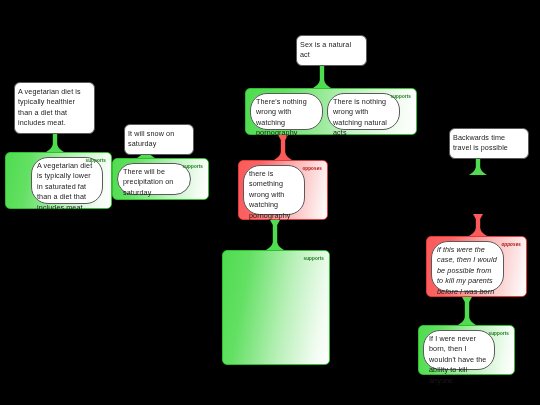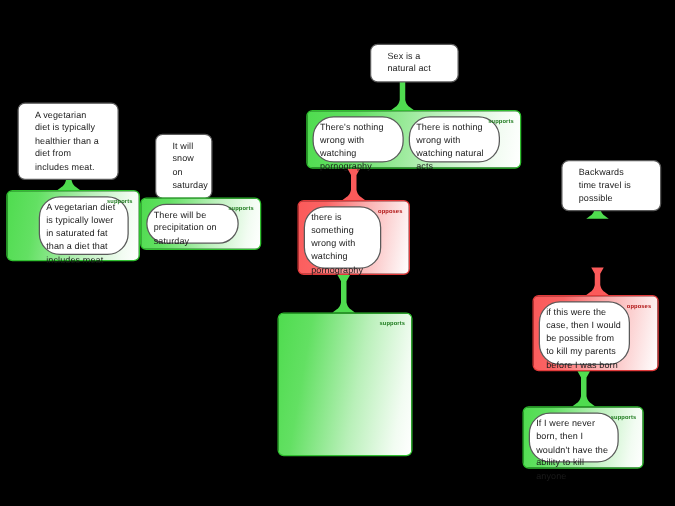--- a/index.html
+++ b/index.html
@@ -24,21 +24,21 @@
   
   .claim {
     position: absolute;
     box-sizing: border-box;
     background: #ffffff;
     border: 1px solid #5a5a5a;
     border-radius: 6px;
     color: #1a1a1a;
     font-size: 7.2px;
     line-height: 10.4px;
-    padding: 4px 13px;
+    padding: 4px 3px;
     letter-spacing: 0.1px;
   }
 
   
   .frame {
     position: absolute;
     box-sizing: border-box;
     border-radius: 5px;
     padding: 4px;
     display: flex;
@@ -90,45 +90,45 @@
     <svg width="540" height="405" class="conn" style="left: 0px; top: 0px;">
       <path d="M 50 127 L 60 127 L 57.2 132 L 57.2 144 C 58.2 149 61 149.5 64 152 L 46 152 C 49 149.5 51.8 149 52.8 144 L 52.8 132 Z" fill="#4fdc4f"></path>
       <path d="M 141 133 L 151 133 L 148.2 138 L 148.2 150 C 149.2 155 152 155.5 155 158 L 137 158 C 140 155.5 142.8 155 143.8 150 L 143.8 138 Z" fill="#4fdc4f"></path>
       <path d="M 317 57 L 327 57 L 324.2 62 L 324.2 80 C 325.2 85 328 85.5 331 88 L 313 88 C 316 85.5 318.8 85 319.8 80 L 319.8 62 Z" fill="#4fdc4f"></path>
       <path d="M 278 135 L 288 135 L 285.2 140 L 285.2 152 C 286.2 157 289 157.5 292 160 L 274 160 C 277 157.5 279.8 157 280.8 152 L 280.8 140 Z" fill="#fb5a5a"></path>
       <path d="M 270 220 L 280 220 L 277.2 225 L 277.2 242 C 278.2 247 281 247.5 284 250 L 266 250 C 269 247.5 271.8 247 272.8 242 L 272.8 225 Z" fill="#4fdc4f"></path>
       <path d="M 473 144 L 483 144 L 480.2 149 L 480.2 167 C 481.2 172 484 172.5 487 175 L 469 175 C 472 172.5 474.8 172 475.8 167 L 475.8 149 Z" fill="#4fdc4f"></path>
       <path d="M 473 214 L 483 214 L 480.2 219 L 480.2 228 C 481.2 233 484 233.5 487 236 L 469 236 C 472 233.5 474.8 233 475.8 228 L 475.8 219 Z" fill="#fb5a5a"></path>
       <path d="M 462 297 L 472 297 L 469.2 302 L 469.2 317 C 470.2 322 473 322.5 476 325 L 458 325 C 461 322.5 463.8 322 464.8 317 L 464.8 302 Z" fill="#4fdc4f"></path>
     </svg>
-    <div class="claim" style="left: 14px; top: 82px; width: 81px; min-height: 45px;">A vegetarian diet is typically healthier than a diet from includes meat.</div>
+    <div class="claim" style="left: 14px; top: 82px; width: 81px; min-height: 45px;">A vegetarian diet is typically healthier than a diet that includes meat.</div>
     <div class="frame supports" style="left: 5px; top: 152px; width: 107px; height: 57px;">
       <div class="cell" style="flex: 0 0 72px; margin-left: 21px;">A vegetarian diet is typically lower in saturated fat than a diet that includes meat</div>
       <div class="tag">supports</div>
     </div>
-    <div class="claim" style="left: 124px; top: 107px; width: 46px; min-height: 26px;">It will snow on saturday</div>
+    <div class="claim" style="left: 124px; top: 124px; width: 70px; min-height: 26px;">It will snow on saturday</div>
     <div class="frame supports" style="left: 112px; top: 158px; width: 97px; height: 42px;">
       <div class="cell" style="flex: 0 0 74px;">There will be precipitation on saturday</div>
       <div class="tag">supports</div>
     </div>
     <div class="claim" style="left: 296px; top: 35px; width: 71px; min-height: 22px;">Sex is a natural act</div>
     <div class="frame supports" style="left: 245px; top: 88px; width: 172px; height: 47px;">
       <div class="cell" style="flex: 0 0 73px;">There's nothing wrong with watching pornography</div>
       <div class="cell" style="flex: 0 0 73px;">There is nothing wrong with watching natural acts</div>
       <div class="tag">supports</div>
     </div>
     <div class="frame opposes" style="left: 238px; top: 160px; width: 90px; height: 60px;">
       <div class="cell" style="flex: 0 0 62px;">there is something wrong with watching pornography</div>
       <div class="tag">opposes</div>
     </div>
     <div class="frame supports" style="left: 222px; top: 250px; width: 108px; height: 115px;">
       <div class="tag">supports</div>
     </div>
     <div class="claim" style="left: 449px; top: 128px; width: 80px; min-height: 26px;">Backwards time travel is possible</div>
-    <div class="frame opposes" style="left: 426px; top: 236px; width: 101px; height: 61px;">
+    <div class="frame opposes" style="left: 426px; top: 236px; width: 101px; height: 61px; font-style: italic;">
       <div class="cell" style="flex: 0 0 73px;">if this were the case, then I would be possible from to kill my parents before I was born</div>
       <div class="tag">opposes</div>
     </div>
     <div class="frame supports" style="left: 418px; top: 325px; width: 97px; height: 50px;">
       <div class="cell" style="flex: 0 0 72px;">If I were never born, then I wouldn't have the ability to kill anyone</div>
       <div class="tag">supports</div>
     </div>
   </div>
 
 </body></html>

